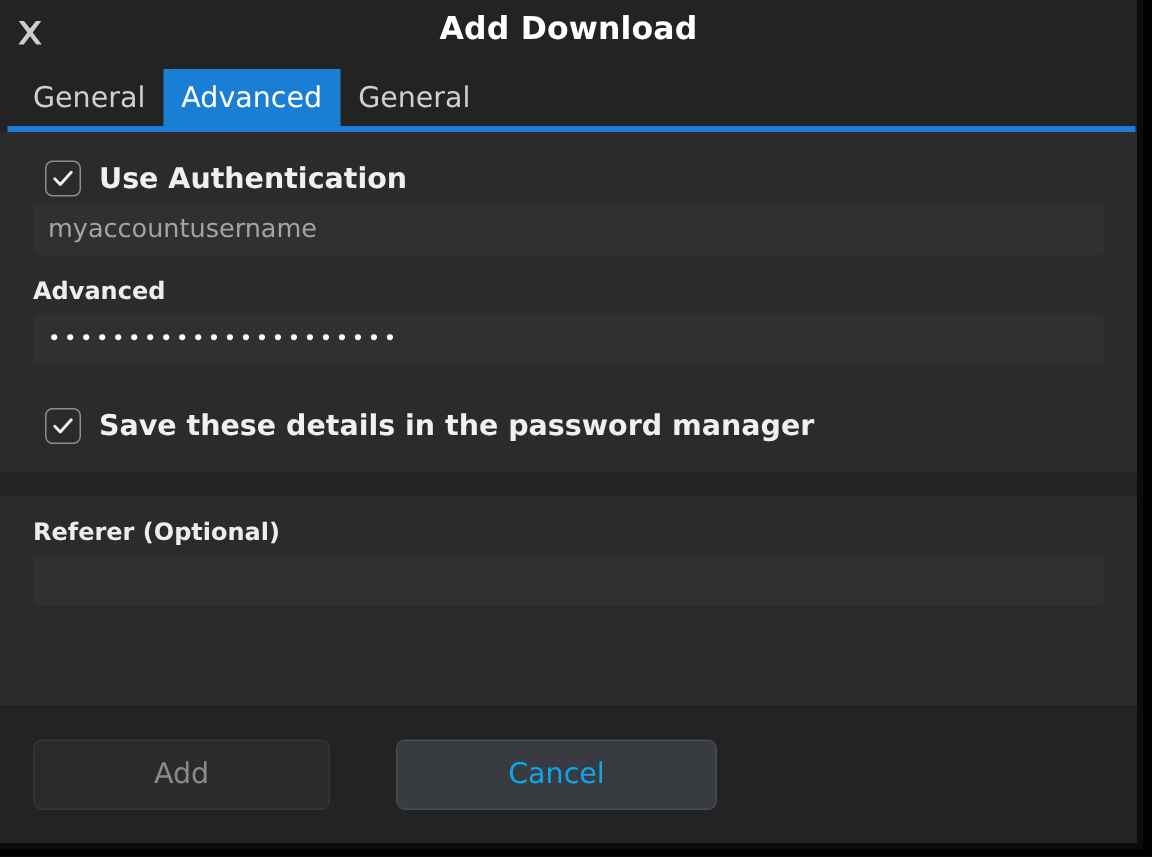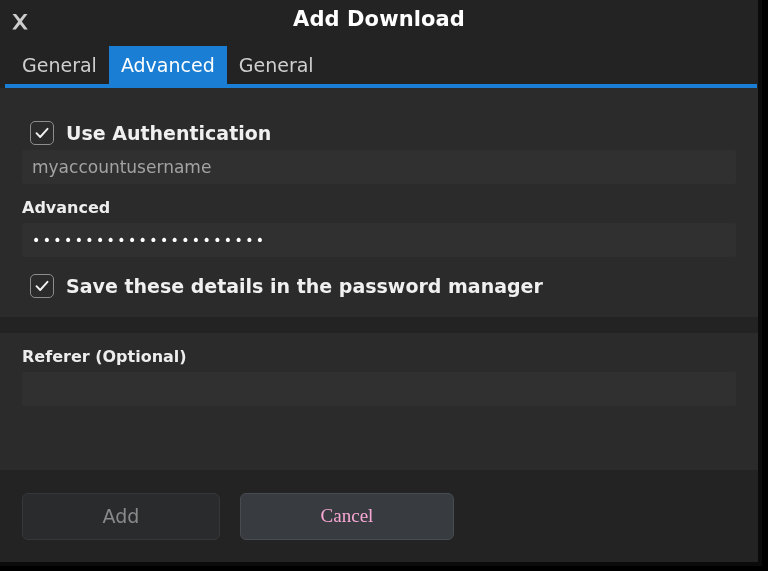--- a/index.html
+++ b/index.html
@@ -105,25 +105,25 @@
   }
   .group-gap {
     height: 16px;
     background: #232323;
   }
 
   .check-row {
     display: flex;
     align-items: center;
     height: 34px;
-    margin-top: 28px;
+    margin-top: 14px;
     cursor: pointer;
   }
   .check-row.second {
-    margin-top: 12px;
+    margin-top: 24px;
     margin-bottom: 14px;
   }
   .checkbox {
     width: 24px;
     height: 24px;
     border: 1px solid #8d8d8d;
     border-radius: 5px;
     background: #2b2b2b;
     flex: 0 0 24px;
     margin-left: 8px;
@@ -194,25 +194,24 @@
   }
   .btn-add {
     width: 198px;
     background: #292b2d;
     color: #8a8a8a;
     border-color: #34383c;
     cursor: default;
   }
   .btn-cancel {
     width: 214px;
-    margin-left: 8px;
+    margin-left: 32px;
     background: #383c41;
-    color: #f9a8d4;
+    color: #0ea5e9;
     border-color: #474c52;
-    font-family: Liberation Serif, serif;
   }
 </style>
 </head>
 <body>
 
 <div class="dialog">
 
   <div class="titlebar">
     <div class="close-icon">
       <svg width="28" height="28" viewBox="0 0 28 28" aria-hidden="true">

